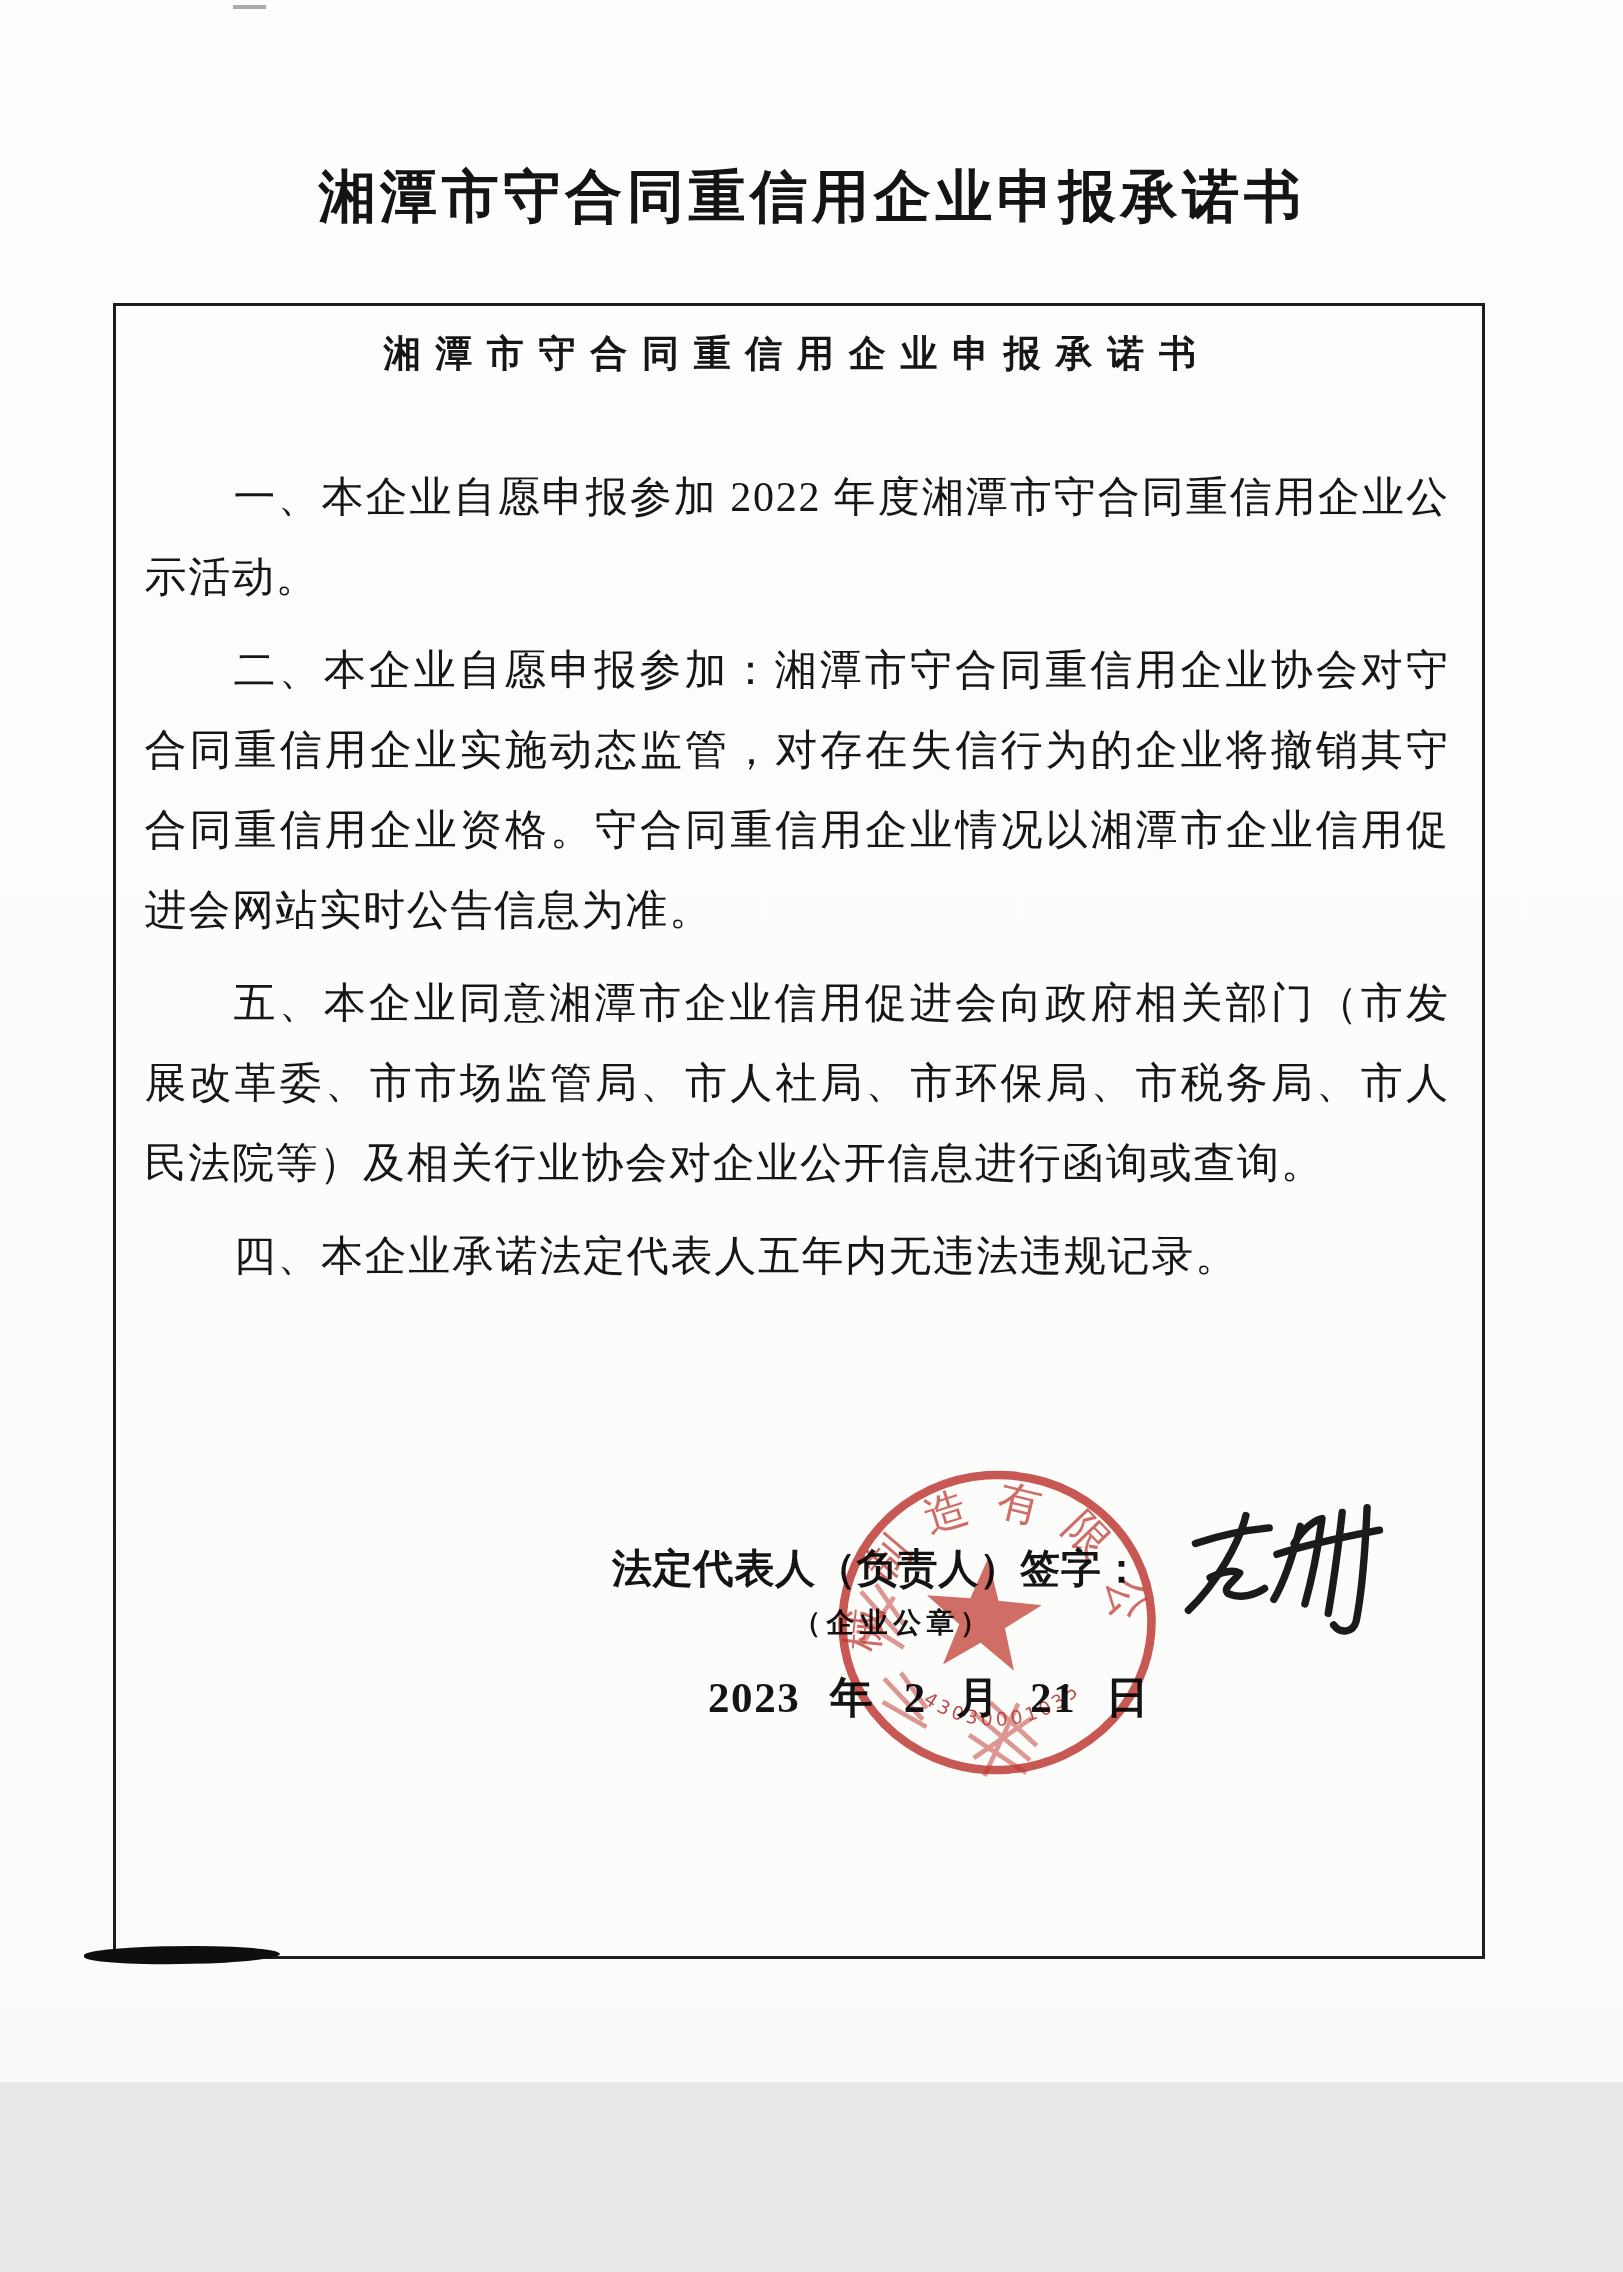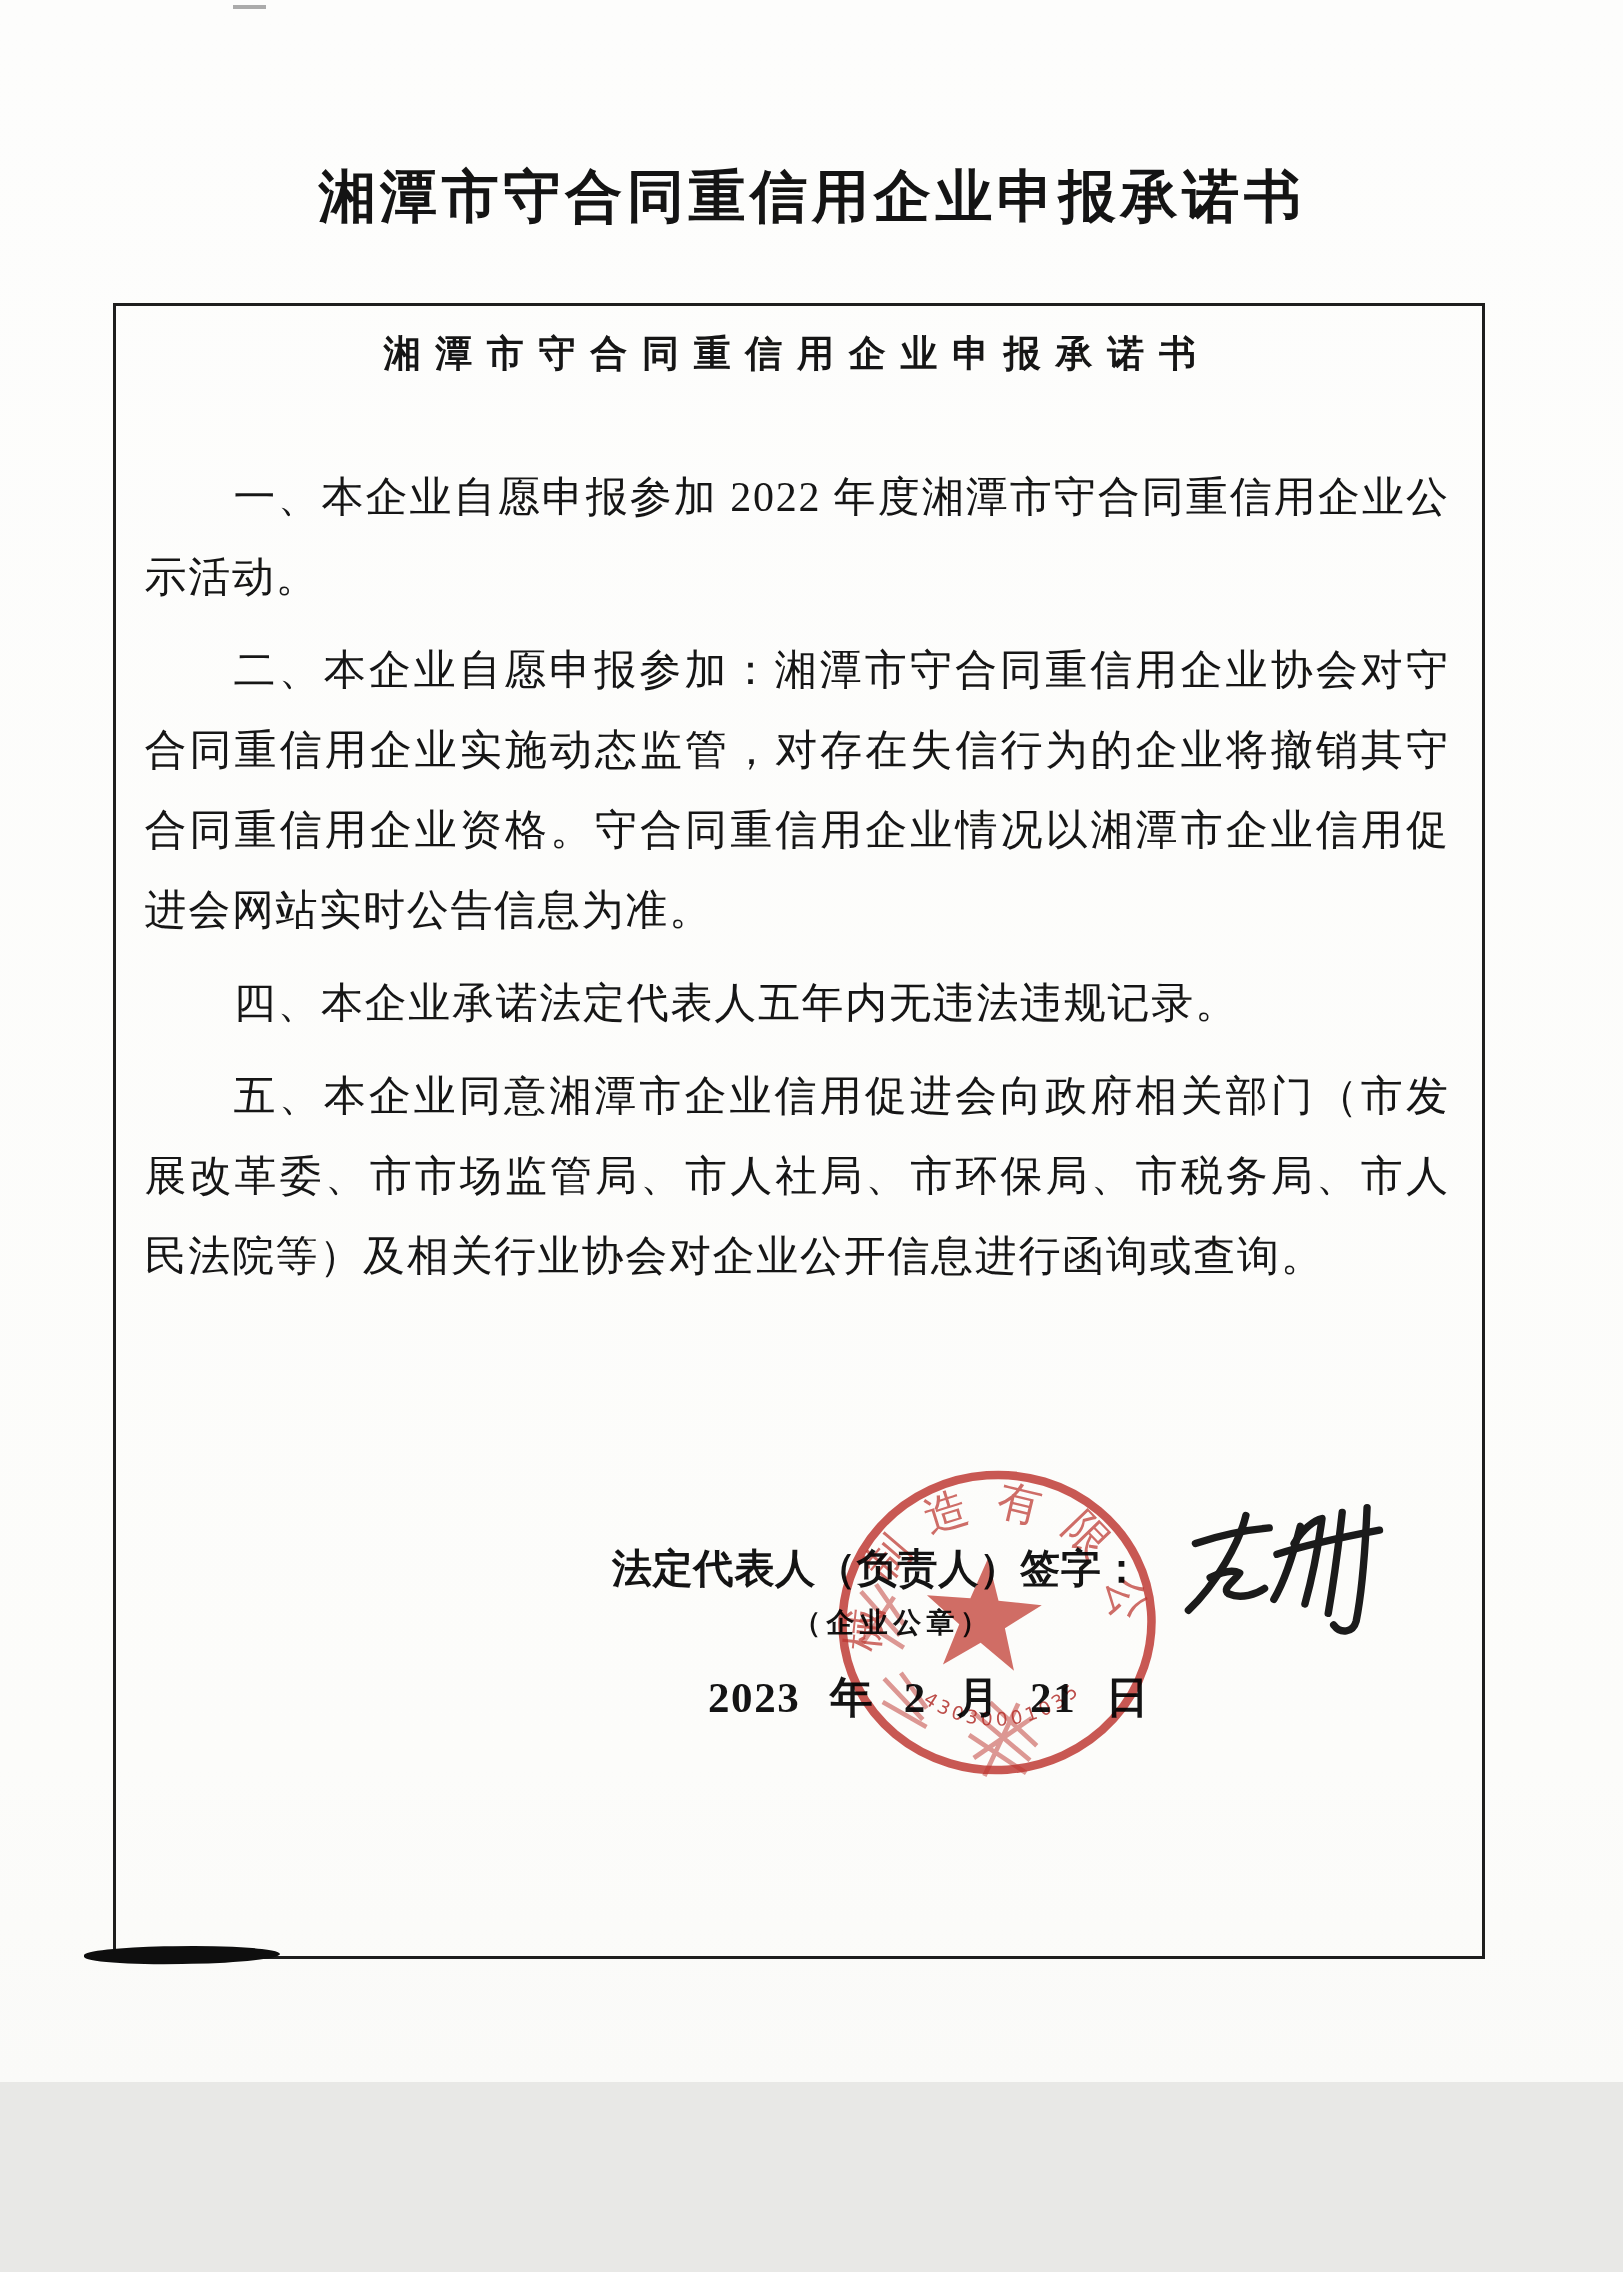--- a/index.html
+++ b/index.html
@@ -83,22 +83,22 @@
 
 <div class="page">
 
   <h1 class="main-title">湘潭市守合同重信用企业申报承诺书</h1>
 
   <div class="doc-box">
     <h2 class="inner-title">湘潭市守合同重信用企业申报承诺书</h2>
     <div class="body-text">
       <p class="para">一、本企业自愿申报参加 2022 年度湘潭市守合同重信用企业公示活动。</p>
       <p class="para">二、本企业自愿申报参加：湘潭市守合同重信用企业协会对守合同重信用企业实施动态监管，对存在失信行为的企业将撤销其守合同重信用企业资格。守合同重信用企业情况以湘潭市企业信用促进会网站实时公告信息为准。</p>
+      <p class="para">五、本企业同意湘潭市企业信用促进会向政府相关部门（市发展改革委、市市场监管局、市人社局、市环保局、市税务局、市人民法院等）及相关行业协会对企业公开信息进行函询或查询。</p>
       <p class="para">四、本企业承诺法定代表人五年内无违法违规记录。</p>
-      <p class="para">五、本企业同意湘潭市企业信用促进会向政府相关部门（市发展改革委、市市场监管局、市人社局、市环保局、市税务局、市人民法院等）及相关行业协会对企业公开信息进行函询或查询。</p>
     </div>
   </div>
 
   <div class="sig-label">法定代表人（负责人）签字：</div>
   <div class="sig-note">（企业公章）</div>
   <div class="sig-date">2023 年 2 月 21 日</div>
 
   <svg class="handwriting" width="233" height="136" viewBox="0 0 300 175">
     <g fill="none" stroke="#1b1b1b" stroke-width="9.5" stroke-linecap="round" stroke-linejoin="round">
       <path d="M 25,52 C 55,42 88,35 120,32"></path>

